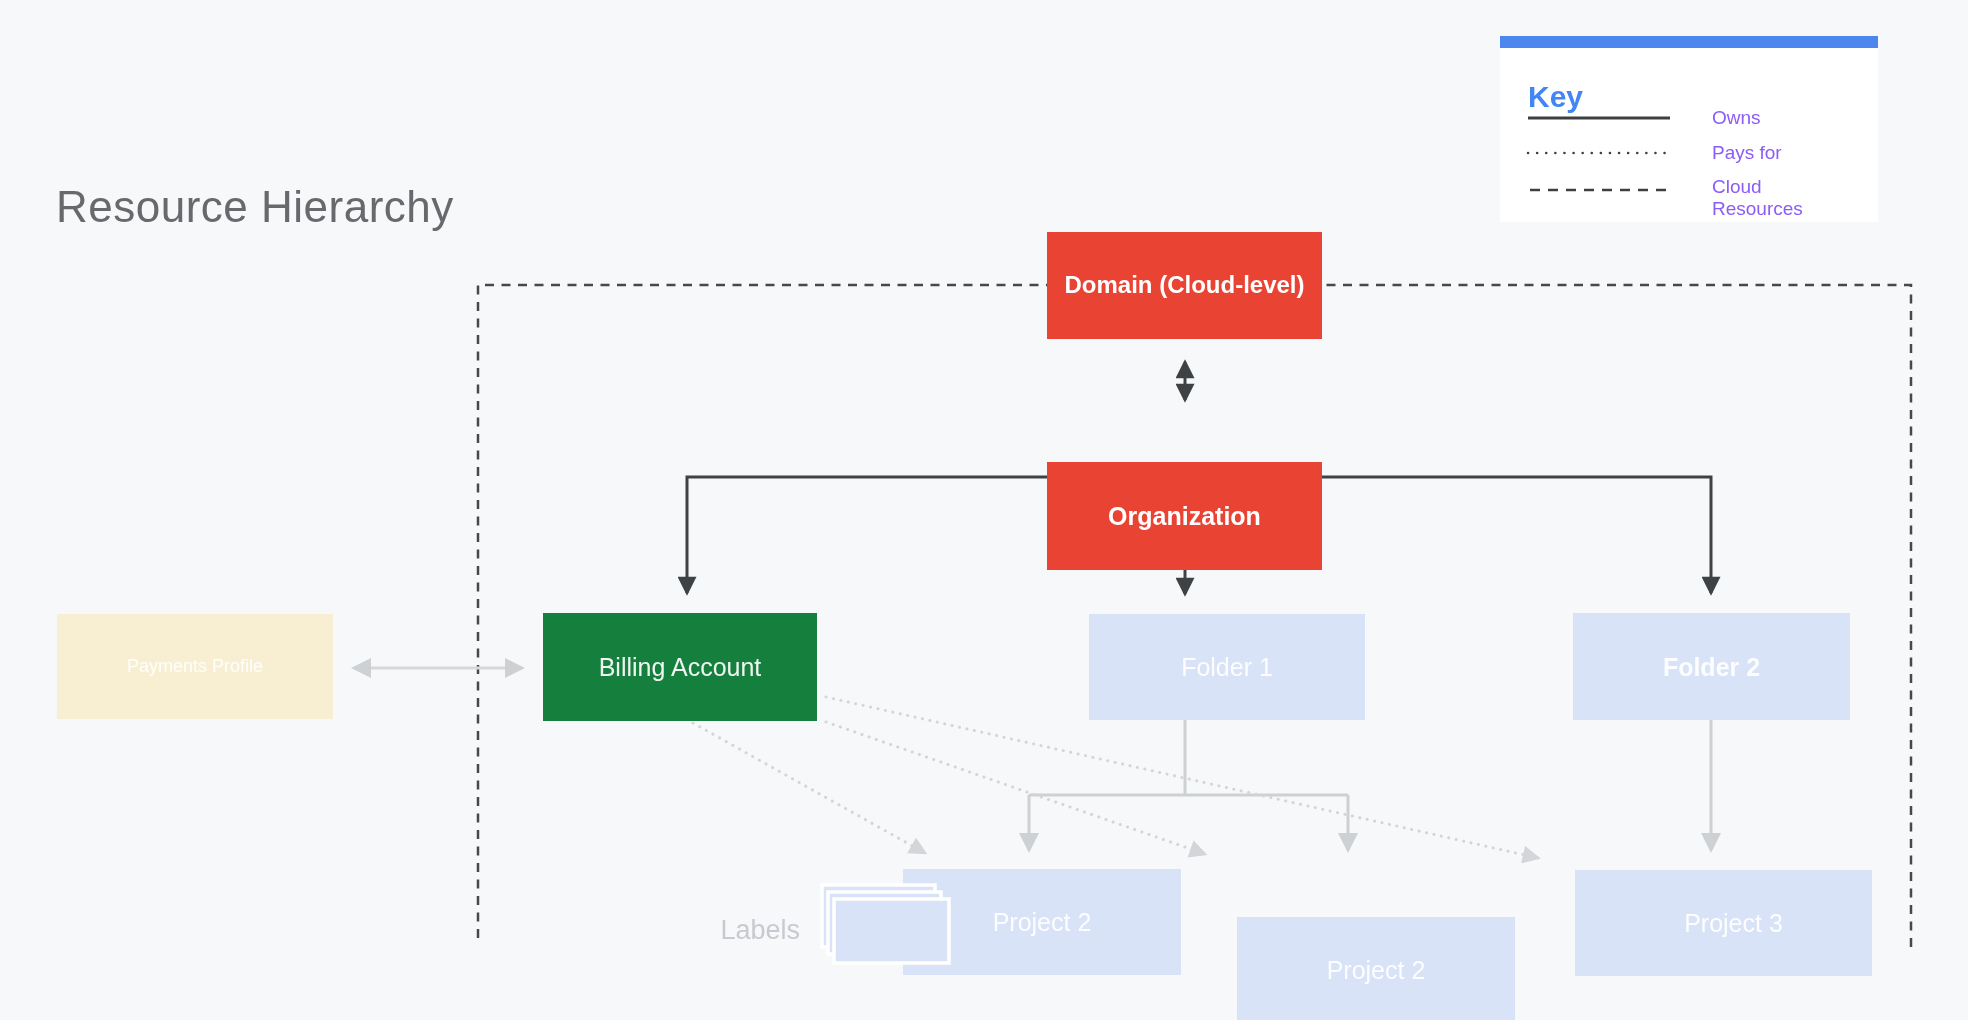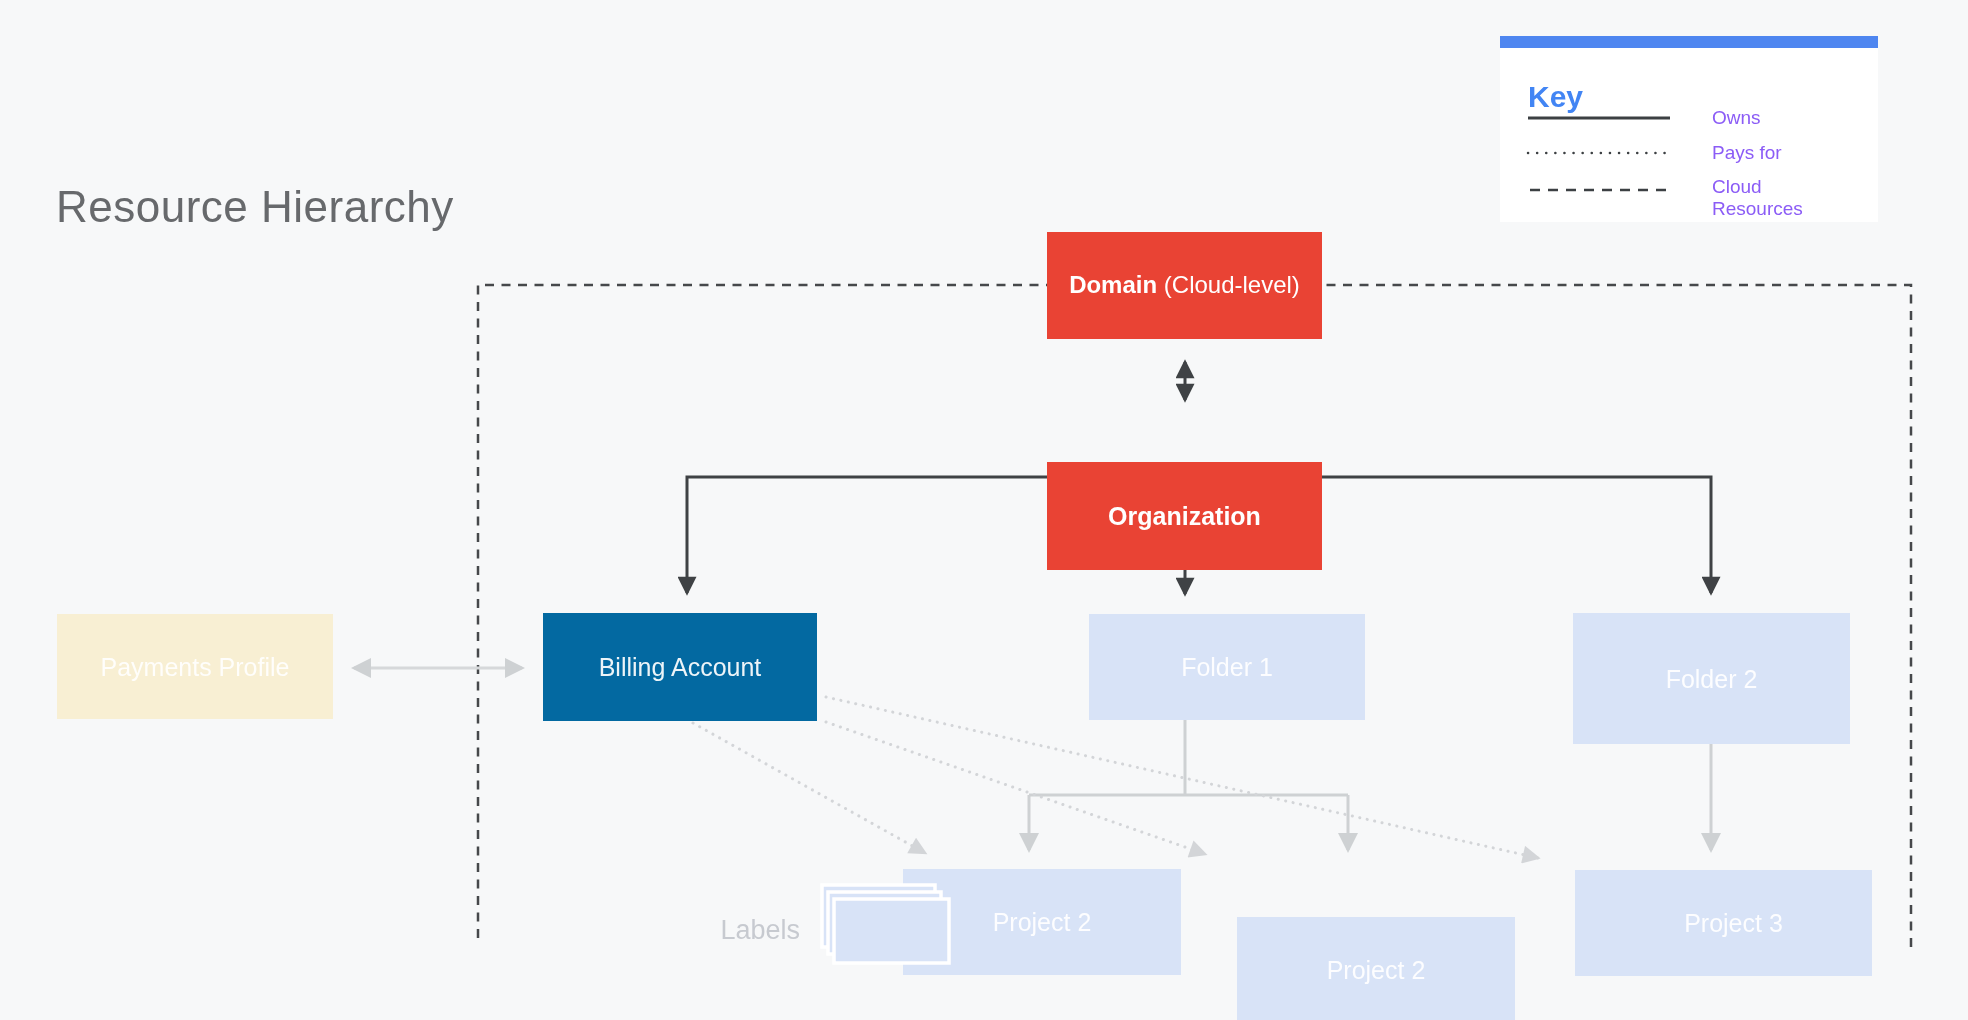--- a/index.html
+++ b/index.html
@@ -11,30 +11,30 @@
   .abs{position:absolute;}
   #page-title{
     left:56px;top:182px;font-size:44px;font-weight:400;color:#67696c;
     letter-spacing:0.5px;
   }
   #diagram-svg{left:0;top:0;}
   .node{
     position:absolute;display:flex;align-items:center;justify-content:center;
     text-align:center;font-size:24px;line-height:1.2;
   }
-  .node-red{background:#e94334;color:#ffffff;}
+  .node-red{background:#e94334;color:#ffffff;font-weight:bold;}
   .node-blue{background:#d8e3f7;color:rgba(255,255,255,0.93);font-size:25px;}
-  .node-green{background:#0369a1;color:rgba(255,255,255,0.93);font-size:25px;}
-  .node-cream{background:#f8efd3;color:rgba(255,255,255,0.90);font-size:25px;}
+  .node-green{background:#15803d;color:rgba(255,255,255,0.93);font-size:25px;}
+  .node-cream{background:#f8efd3;color:rgba(255,255,255,0.90);font-size:18px;}
   #node-domain{left:1047px;top:232px;width:275px;height:107px;}
   #node-organization{left:1047px;top:422px;width:275px;height:108px;font-weight:bold;font-size:25px;margin-top:40px;}
   #node-payments-profile{left:57px;top:614px;width:276px;height:105px;}
   #node-billing-account{left:543px;top:613px;width:274px;height:108px;}
   #node-folder1{left:1047px;top:614px;width:276px;height:106px;margin-left:42px;}
-  #node-folder2{left:1573px;top:613px;width:277px;height:131px;}
+  #node-folder2{left:1573px;top:613px;width:277px;height:107px;font-weight:bold;}
   #node-project1{left:903px;top:869px;width:278px;height:106px;}
   #node-project2{left:1237px;top:917px;width:278px;height:106px;}
   #node-project3{left:1575px;top:870px;width:277px;height:106px;padding-left:20px;}
   #labels-text{
     left:650px;top:915px;width:150px;text-align:right;
     font-size:27px;color:#c7cad0;
   }
   #labels-icon{left:815px;top:878px;}
   #key-panel{
     left:1500px;top:36px;width:378px;height:186px;background:#ffffff;

